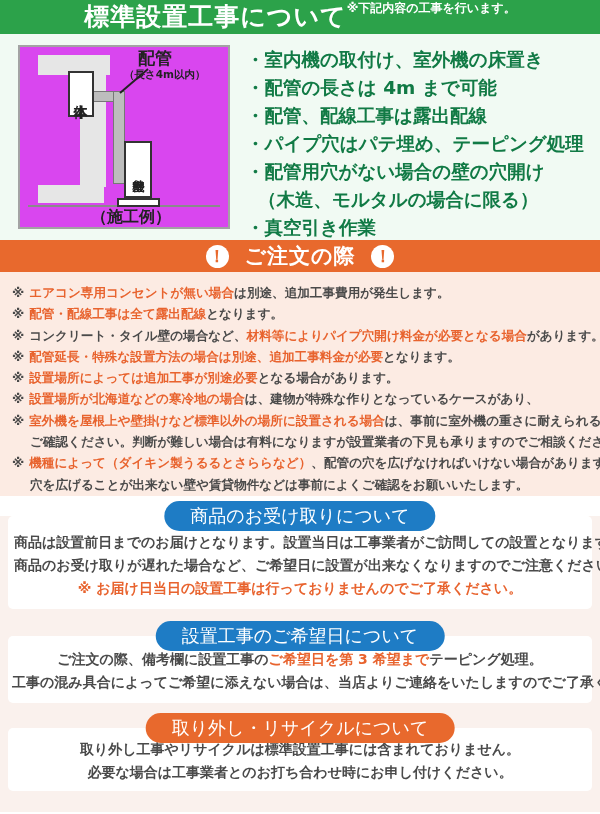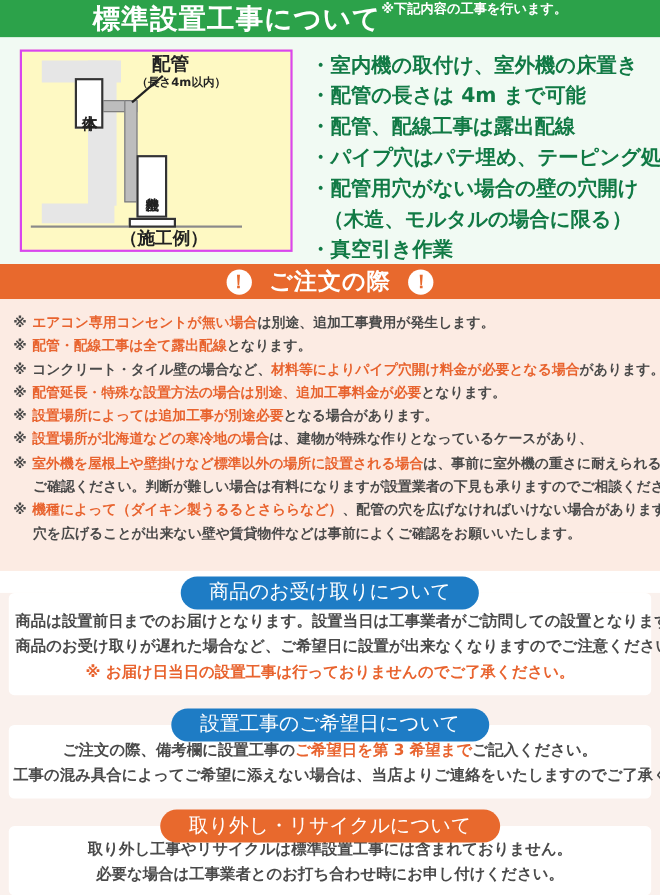--- a/index.html
+++ b/index.html
@@ -6,21 +6,21 @@
   body { width:600px; font-family:"DejaVu Sans", sans-serif; background:#fff; }
   .page { width:600px; height:814px; overflow:hidden; position:relative; background:#fff; }
 
   
   .green-header { height:34px; background:#2ca24a; display:flex; align-items:flex-start; justify-content:center; color:#fff; }
   .green-header .title { font-size:25px; font-weight:bold; letter-spacing:1px; }
   .green-header .subtitle { font-size:12px; font-weight:bold; }
 
   
   .standard { height:206px; background:#f1faf3; display:flex; padding:11px 6px 0 18px; }
-  .diagram { width:248px; height:184px; background:#fef9c3; border:2px solid #d946ef; position:relative; flex:none; font-weight:bold; color:#222; }
+  .diagram { width:212px; height:184px; background:#d946ef; border:2px solid #a3a3a3; position:relative; flex:none; font-weight:bold; color:#222; }
   .wall { position:absolute; background:#e6e6e6; }
   .wall-top { left:18px; top:8px; width:72px; height:20px; }
   .wall-v { left:60px; top:8px; width:26px; height:132px; }
   .wall-bottom { left:18px; top:138px; width:66px; height:18px; }
   .ground { position:absolute; left:8px; top:158px; width:192px; height:2px; background:#8a8a8a; }
   .pipe { position:absolute; background:#bdbdbd; border:1px solid #777; }
   .pipe-h { left:73px; top:44px; width:32px; height:11px; }
   .pipe-v { left:93px; top:44px; width:12px; height:93px; }
   .unit { position:absolute; background:#fff; border:2px solid #333; display:flex; align-items:center; justify-content:center; writing-mode:vertical-rl; text-orientation:upright; }
   .unit-main { left:48px; top:24px; width:26px; height:46px; font-size:14px; }
@@ -32,21 +32,21 @@
   .pointer-svg { position:absolute; left:0; top:0; pointer-events:none; }
 
   .work-list { list-style:none; padding:1px 0 0 16px; color:#117a45; font-weight:bold; font-size:18.5px; line-height:28px; white-space:nowrap; }
   .work-list li.cont { padding-left:12px; }
 
   
   .caution-banner { height:32px; background:#e8692d; color:#fff; display:flex; align-items:center; justify-content:center; gap:16px; font-size:21px; font-weight:bold; letter-spacing:1px; }
   .warn-icon { width:23px; height:23px; border-radius:50%; background:#fff; color:#e8692d; font-size:17px; font-weight:bold; display:flex; align-items:center; justify-content:center; letter-spacing:0; }
 
   
-  .notes { background:#fcebe3; padding:10px 8px 24px 12px; font-size:12.6px; font-weight:bold; line-height:21.3px; color:#4a4a4a; white-space:nowrap; }
+  .notes { background:#fcebe3; padding:10px 8px 1px 12px; font-size:12.6px; font-weight:bold; line-height:21.3px; color:#4a4a4a; white-space:nowrap; }
   .notes .red, .red { color:#e8632e; }
   .notes .mark { margin-right:5px; }
   .notes .cont { padding-left:18px; }
 
   
   .lower { background:#faf1ed; height:296px; padding:0 8px; }
   .card { position:relative; background:#fff; border-radius:5px; text-align:center; color:#4a4a4a; font-weight:bold; font-size:14px; }
   .card-1 { margin-top:20px; padding:15px 6px 9px; }
   .card-2 { margin-top:27px; padding:12px 4px 9px; }
   .card-3 { margin-top:25px; padding:10px 6px 7px; }
@@ -134,21 +134,21 @@
     <div class="card card-1">
       <div class="badge badge-blue">商品のお受け取りについて</div>
       <div class="line">商品は設置前日までのお届けとなります。設置当日は工事業者がご訪問しての設置となりますので</div>
       <div class="line">商品のお受け取りが遅れた場合など、ご希望日に設置が出来なくなりますのでご注意ください。</div>
       <div class="line red">※ お届け日当日の設置工事は行っておりませんのでご了承ください。</div>
     </div>
 
     <div class="card card-2">
       <div class="badge badge-blue">設置工事のご希望日について</div>
       <div class="line">
-        <span>ご注文の際、備考欄に設置工事の</span><span class="red">ご希望日を第 3 希望まで</span><span>ご記入ください。</span>
+        <span>ご注文の際、備考欄に設置工事の</span><span class="red">ご希望日を第 3 希望まで</span><span>テーピング処理。</span>
       </div>
       <div class="line">工事の混み具合によってご希望に添えない場合は、当店よりご連絡をいたしますのでご了承ください。</div>
     </div>
 
     <div class="card card-3">
       <div class="badge badge-orange">取り外し・リサイクルについて</div>
       <div class="line">取り外し工事やリサイクルは標準設置工事には含まれておりません。</div>
       <div class="line">必要な場合は工事業者とのお打ち合わせ時にお申し付けください。</div>
     </div>
 

